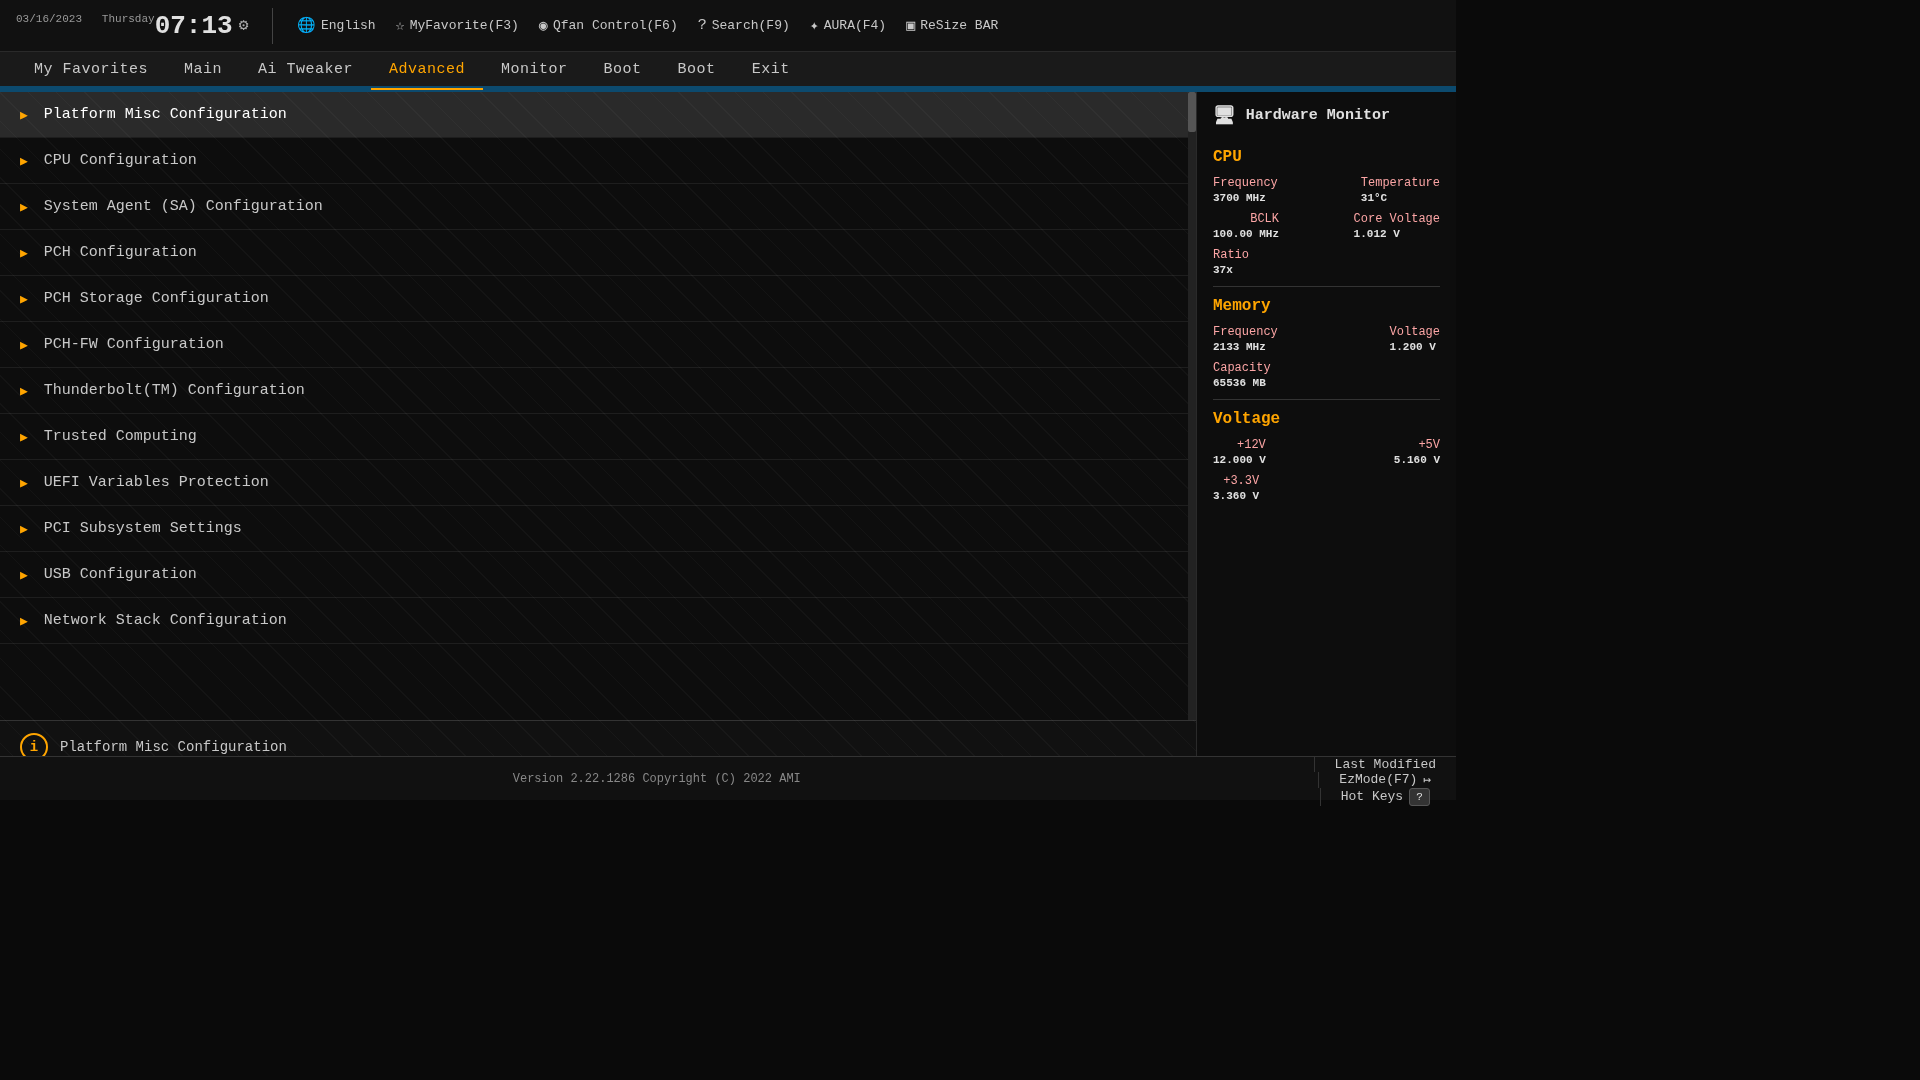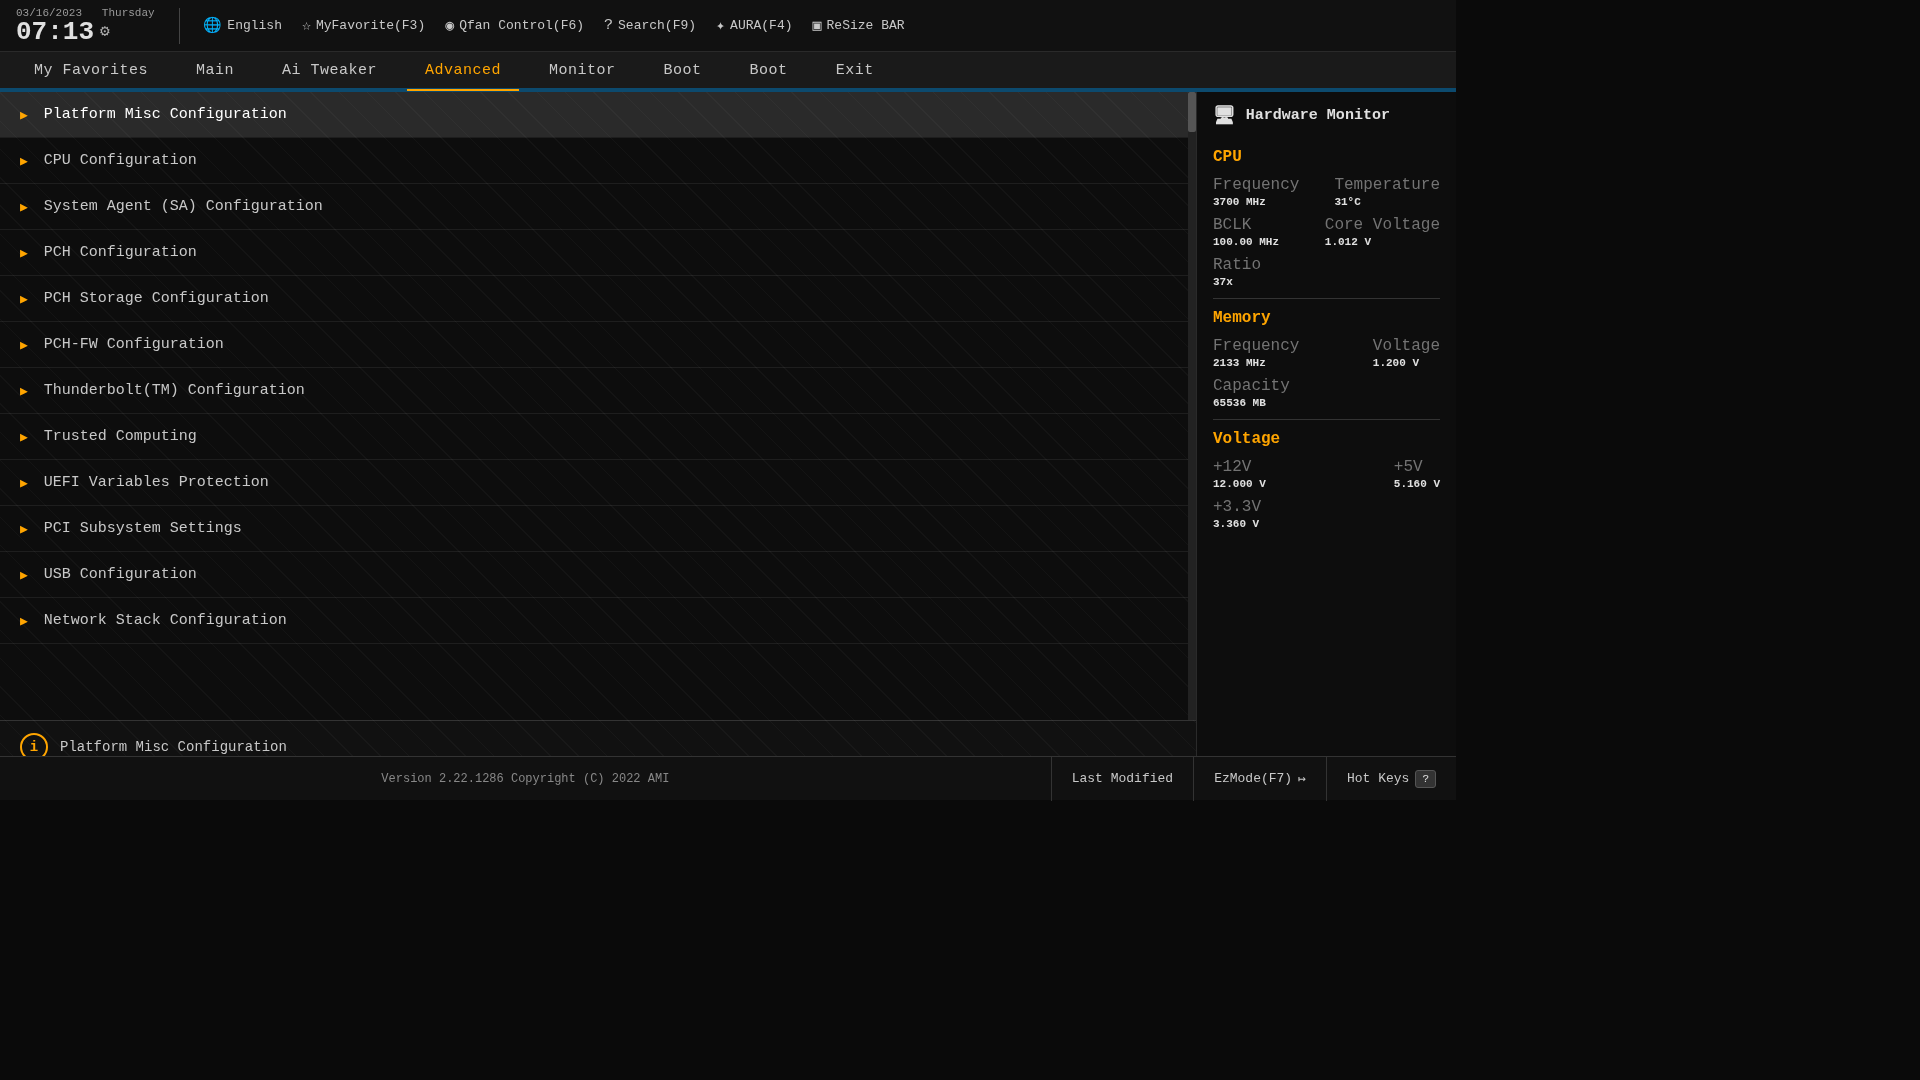--- a/index.html
+++ b/index.html
@@ -28,34 +28,34 @@
     
     #top-bar {
       background: #111;
       display: flex;
       align-items: center;
       padding: 6px 16px;
       gap: 20px;
       border-bottom: 1px solid #2a2a2a;
       height: 52px;
     }
-    #datetime-block { display: flex; flex-direction: column; }
+    #datetime-block { display: flex; flex-direction: row; }
     #date-line { font-size: 11px; color: #999; }
     #time-line { font-size: 26px; color: #e0e0e0; font-weight: bold; line-height: 1; display: flex; align-items: center; gap: 6px; }
     #divider-v { width: 1px; height: 36px; background: #444; margin: 0 4px; }
     #tools-row { display: flex; align-items: center; gap: 20px; font-size: 13px; flex: 1; }
 
     
     #nav-bar {
       background: #1a1a1a;
       display: flex;
       align-items: center;
       padding: 0 16px;
-      gap: 12px;
-      border-bottom: 4px solid #0c4a6e;
+      gap: 0;
+      border-bottom: 6px solid #0c4a6e;
       height: 40px;
     }
     .nav-item {
       padding: 10px 18px;
       color: #c8c8c8;
       cursor: pointer;
       font-size: 15px;
       font-weight: 500;
       letter-spacing: 0.5px;
     }
@@ -174,21 +174,21 @@
       border: none;
       border-top: 1px solid #333;
       margin: 10px 0;
     }
     .hw-row {
       display: flex;
       justify-content: space-between;
       margin-bottom: 8px;
     }
     .hw-col { display: flex; flex-direction: column; gap: 2px; }
-    .hw-label { color: #737373; font-size: 16px; }
+    .hw-label { color: #fca5a5; font-size: 12px; text-align: right; }
     .hw-value { color: #e0e0e0; font-size: 11px; font-weight: bold; }
 
     
     #footer {
       background: #111;
       display: flex;
       align-items: center;
       justify-content: space-between;
       padding: 0 0;
       border-top: 1px solid #333;
@@ -201,20 +201,21 @@
     #footer-center {
       flex: 1;
       text-align: center;
       color: #888;
       font-size: 12px;
     }
     #footer-right {
       display: flex;
       align-items: center;
       height: 44px;
+      flex-direction: column;
     }
     .footer-btn {
       display: flex;
       align-items: center;
       gap: 6px;
       padding: 0 20px;
       height: 100%;
       color: #c8c8c8;
       font-size: 13px;
       cursor: pointer;

